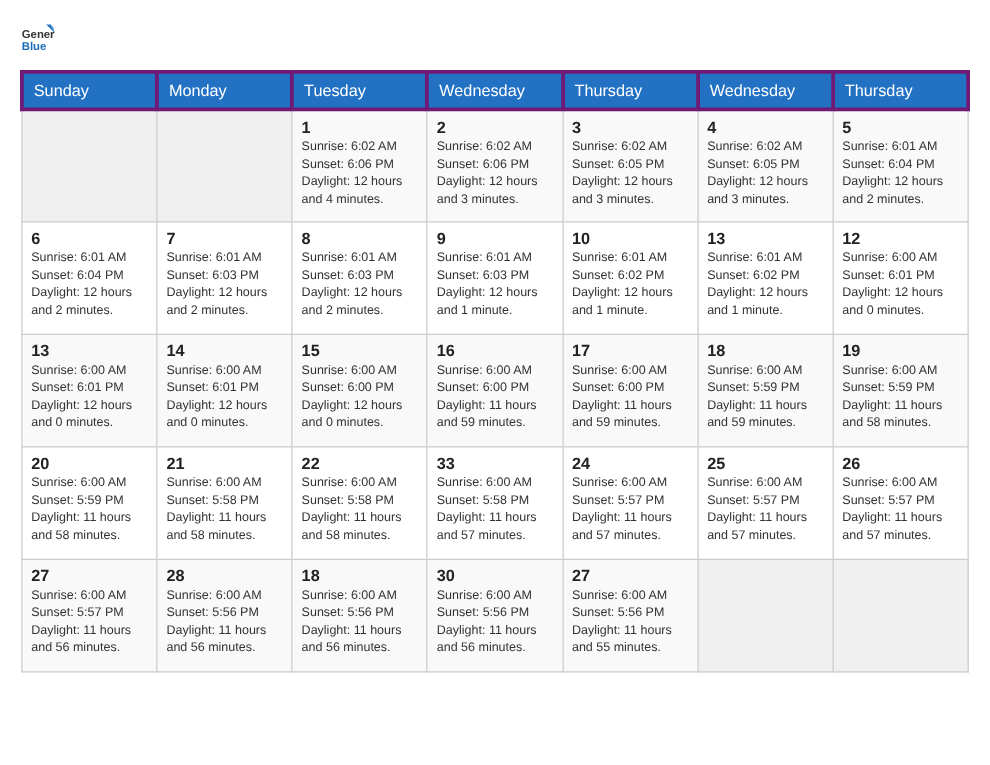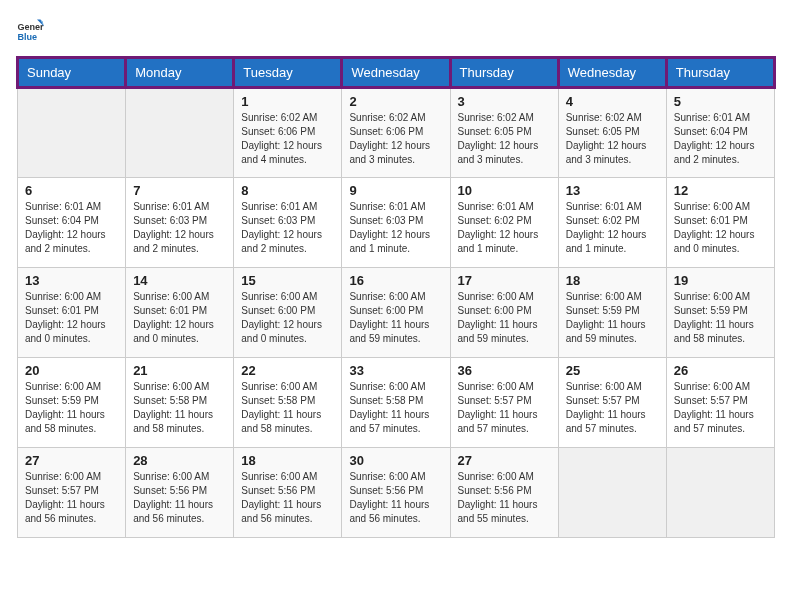--- a/index.html
+++ b/index.html
@@ -259,21 +259,21 @@
 Sunset: 5:58 PM
 Daylight: 11 hours and 58 minutes.</div>
         </td>
         <td>
           <span class="day-num">33</span>
           <div class="day-info" style="white-space: pre-line;">Sunrise: 6:00 AM
 Sunset: 5:58 PM
 Daylight: 11 hours and 57 minutes.</div>
         </td>
         <td>
-          <span class="day-num">36</span>
+          <span class="day-num">24</span>
           <div class="day-info" style="white-space: pre-line;">Sunrise: 6:00 AM
 Sunset: 5:57 PM
 Daylight: 11 hours and 57 minutes.</div>
         </td>
         <td>
           <span class="day-num">25</span>
           <div class="day-info" style="white-space: pre-line;">Sunrise: 6:00 AM
 Sunset: 5:57 PM
 Daylight: 11 hours and 57 minutes.</div>
         </td>

